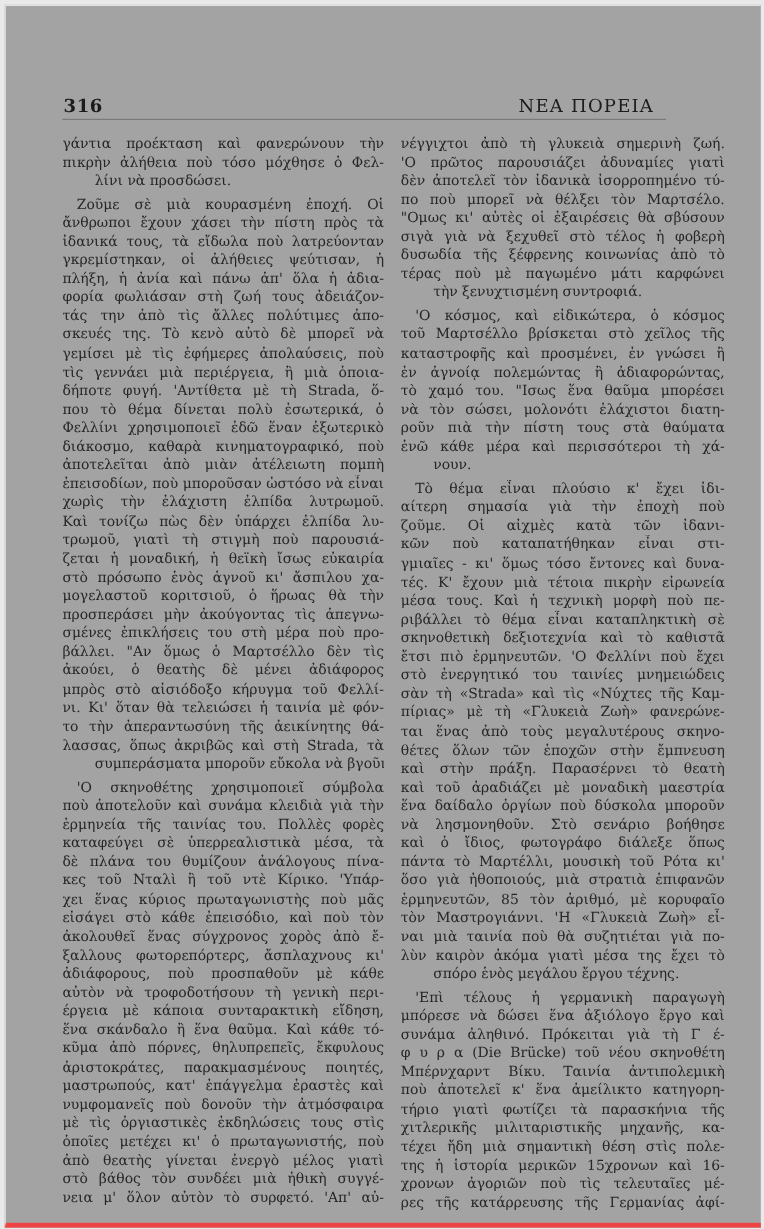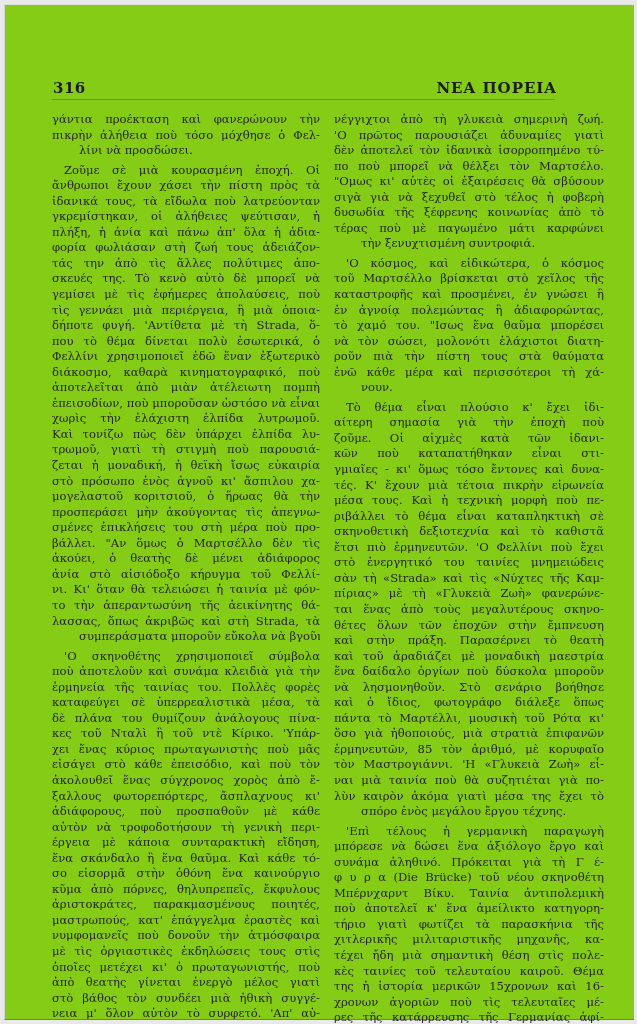--- a/index.html
+++ b/index.html
@@ -12,49 +12,48 @@
     height: 1024px;
     position: relative;
     overflow: hidden;
   }
   .page {
     position: absolute;
     left: 4px;
     top: 4px;
     width: 629px;
     height: 1014px;
-    background: #84cc16;
+    background: #a3a3a3;
     border-left: 1px solid #d6d6d6;
     border-top: 1px solid #e2e2e2;
-    border-bottom: 1px solid #ef4444;
+    border-bottom: 4px solid #ef4444;
   }
   .header {
     position: absolute;
     left: 48px;
     top: 74px;
     width: 504px;
     height: 22px;
     font-family: "DejaVu Serif", serif;
     color: #1c1c1c;
   }
   .page-number {
     position: absolute;
     left: 0;
     top: 0;
     font-size: 15px;
     font-weight: bold;
     letter-spacing: 0.5px;
   }
   .running-head {
     position: absolute;
-    right: 0;
+    right: 12px;
     top: 0;
     font-size: 15px;
     letter-spacing: 1px;
-    font-weight: bold;
   }
   .header-rule {
     position: absolute;
     left: 52px;
     top: 99px;
     width: 503px;
     height: 0;
     border-top: 1px solid #7a7a7a;
   }
   .column {
@@ -124,21 +123,21 @@
       <span class="line">χωρὶς τὴν ἐλάχιστη ἐλπίδα λυτρωμοῦ.</span>
       <span class="line">Καὶ τονίζω πὼς δὲν ὑπάρχει ἐλπίδα λυ-</span>
       <span class="line">τρωμοῦ, γιατὶ τὴ στιγμὴ ποὺ παρουσιά-</span>
       <span class="line">ζεται ἡ μοναδική, ἡ θεϊκὴ ἴσως εὐκαιρία</span>
       <span class="line">στὸ πρόσωπο ἑνὸς ἁγνοῦ κι' ἄσπιλου χα-</span>
       <span class="line">μογελαστοῦ κοριτσιοῦ, ὁ ἥρωας θὰ τὴν</span>
       <span class="line">προσπεράσει μὴν ἀκούγοντας τὶς ἀπεγνω-</span>
       <span class="line">σμένες ἐπικλήσεις του στὴ μέρα ποὺ προ-</span>
       <span class="line">βάλλει. "Αν ὅμως ὁ Μαρτσέλλο δὲν τὶς</span>
       <span class="line">ἀκούει, ὁ θεατὴς δὲ μένει ἀδιάφορος</span>
-      <span class="line">ἀνία στὸ αἰσιόδοξο κήρυγμα τοῦ Φελλί-</span>
+      <span class="line">μπρὸς στὸ αἰσιόδοξο κήρυγμα τοῦ Φελλί-</span>
       <span class="line">νι. Κι' ὅταν θὰ τελειώσει ἡ ταινία μὲ φόν-</span>
       <span class="line">το τὴν ἀπεραντωσύνη τῆς ἀεικίνητης θά-</span>
       <span class="line">λασσας, ὅπως ἀκριβῶς καὶ στὴ Strada, τὰ</span>
       <span class="line last">συμπεράσματα μποροῦν εὔκολα νὰ βγοῦν.</span>
     </div>
     <span class="para-gap"></span>
     <div>
       <span class="line indent">'Ο σκηνοθέτης χρησιμοποιεῖ σύμβολα</span>
       <span class="line">ποὺ ἀποτελοῦν καὶ συνάμα κλειδιὰ γιὰ τὴν</span>
       <span class="line">ἑρμηνεία τῆς ταινίας του. Πολλὲς φορὲς</span>
@@ -146,21 +145,20 @@
       <span class="line">δὲ πλάνα του θυμίζουν ἀνάλογους πίνα-</span>
       <span class="line">κες τοῦ Νταλὶ ἢ τοῦ ντὲ Κίρικο. 'Υπάρ-</span>
       <span class="line">χει ἕνας κύριος πρωταγωνιστὴς ποὺ μᾶς</span>
       <span class="line">εἰσάγει στὸ κάθε ἐπεισόδιο, καὶ ποὺ τὸν</span>
       <span class="line">ἀκολουθεῖ ἕνας σύγχρονος χορὸς ἀπὸ ἔ-</span>
       <span class="line">ξαλλους φωτορεπόρτερς, ἄσπλαχνους κι'</span>
       <span class="line">ἀδιάφορους, ποὺ προσπαθοῦν μὲ κάθε</span>
       <span class="line">αὐτὸν νὰ τροφοδοτήσουν τὴ γενικὴ περι-</span>
       <span class="line">έργεια μὲ κάποια συνταρακτικὴ εἴδηση,</span>
       <span class="line">ἕνα σκάνδαλο ἢ ἕνα θαῦμα. Καὶ κάθε τό-</span>
-      <span class="line">σο εἰσορμᾶ στὴν ὀθόνη ἕνα καινούργιο</span>
       <span class="line">κῦμα ἀπὸ πόρνες, θηλυπρεπεῖς, ἔκφυλους</span>
       <span class="line">ἀριστοκράτες, παρακμασμένους ποιητές,</span>
       <span class="line">μαστρωπούς, κατ' ἐπάγγελμα ἐραστὲς καὶ</span>
       <span class="line">νυμφομανεῖς ποὺ δονοῦν τὴν ἀτμόσφαιρα</span>
       <span class="line">μὲ τὶς ὀργιαστικὲς ἐκδηλώσεις τους στὶς</span>
       <span class="line">ὁποῖες μετέχει κι' ὁ πρωταγωνιστής, ποὺ</span>
       <span class="line">ἀπὸ θεατὴς γίνεται ἐνεργὸ μέλος γιατὶ</span>
       <span class="line">στὸ βάθος τὸν συνδέει μιὰ ἠθικὴ συγγέ-</span>
       <span class="line">νεια μ' ὅλον αὐτὸν τὸ συρφετό. 'Απ' αὐ-</span>
     </div>
@@ -223,18 +221,17 @@
     <div>
       <span class="line indent">'Επὶ τέλους ἡ γερμανικὴ παραγωγὴ</span>
       <span class="line">μπόρεσε νὰ δώσει ἕνα ἀξιόλογο ἔργο καὶ</span>
       <span class="line">συνάμα ἀληθινό. Πρόκειται γιὰ τὴ Γ έ-</span>
       <span class="line">φ υ ρ α (Die Brücke) τοῦ νέου σκηνοθέτη</span>
       <span class="line">Μπέρνχαρντ Βίκυ. Ταινία ἀντιπολεμικὴ</span>
       <span class="line">ποὺ ἀποτελεῖ κ' ἕνα ἀμείλικτο κατηγορη-</span>
       <span class="line">τήριο γιατὶ φωτίζει τὰ παρασκήνια τῆς</span>
       <span class="line">χιτλερικῆς μιλιταριστικῆς μηχανῆς, κα-</span>
       <span class="line">τέχει ἤδη μιὰ σημαντικὴ θέση στὶς πολε-</span>
-      <span class="line">κὲς ταινίες τοῦ τελευταίου καιροῦ. Θέμα</span>
       <span class="line">της ἡ ἱστορία μερικῶν 15χρονων καὶ 16-</span>
       <span class="line">χρονων ἀγοριῶν ποὺ τὶς τελευταῖες μέ-</span>
       <span class="line">ρες τῆς κατάρρευσης τῆς Γερμανίας ἀφί-</span>
     </div>
   </div>
 
 </body></html>

